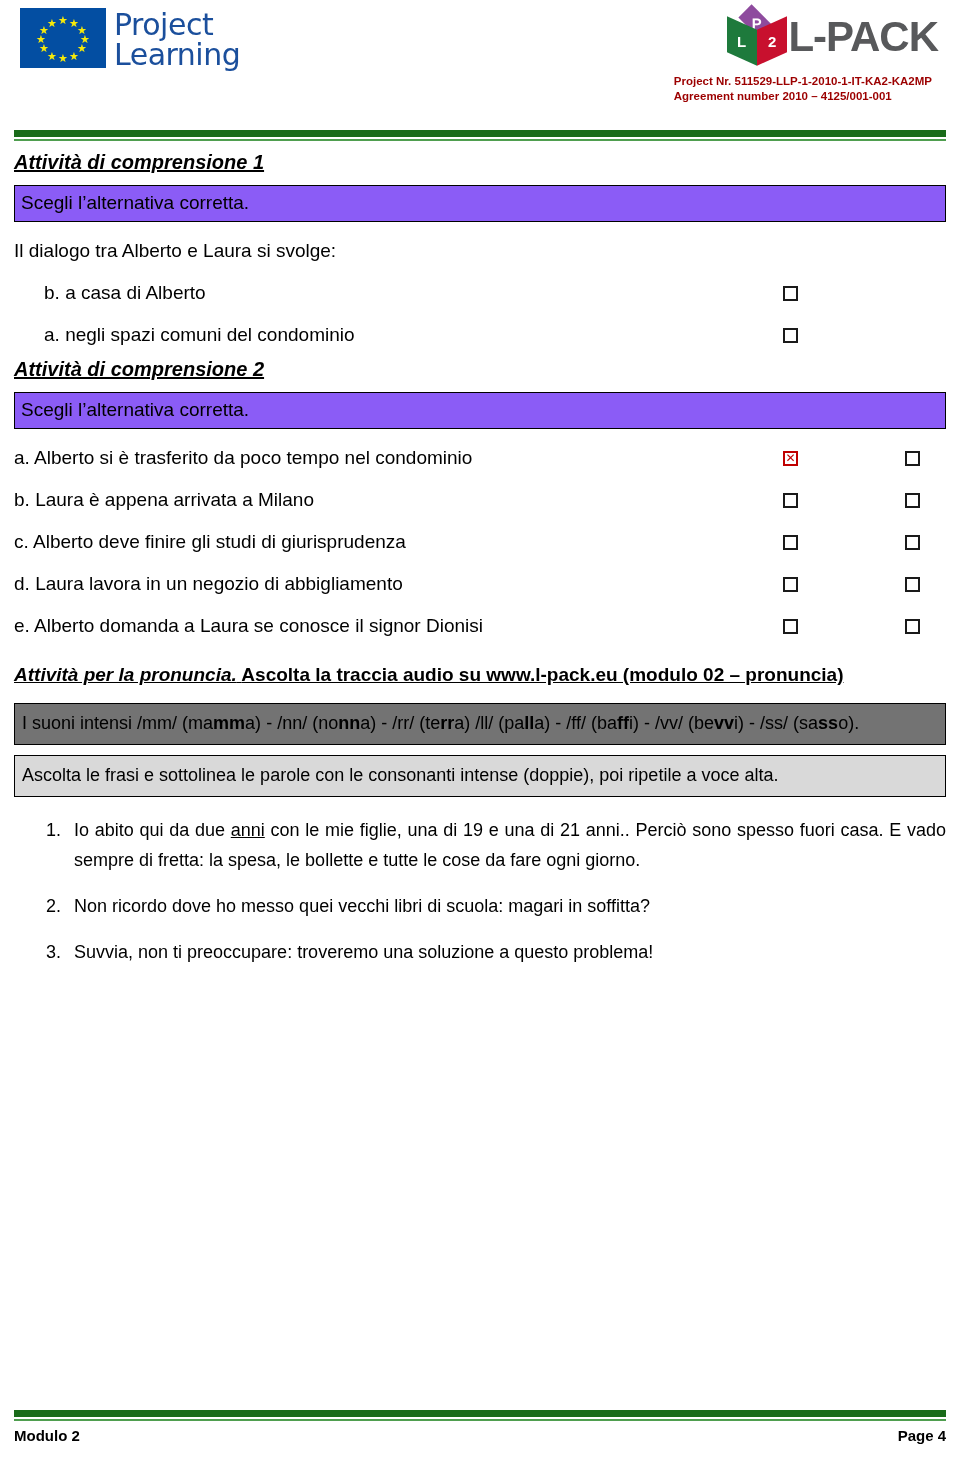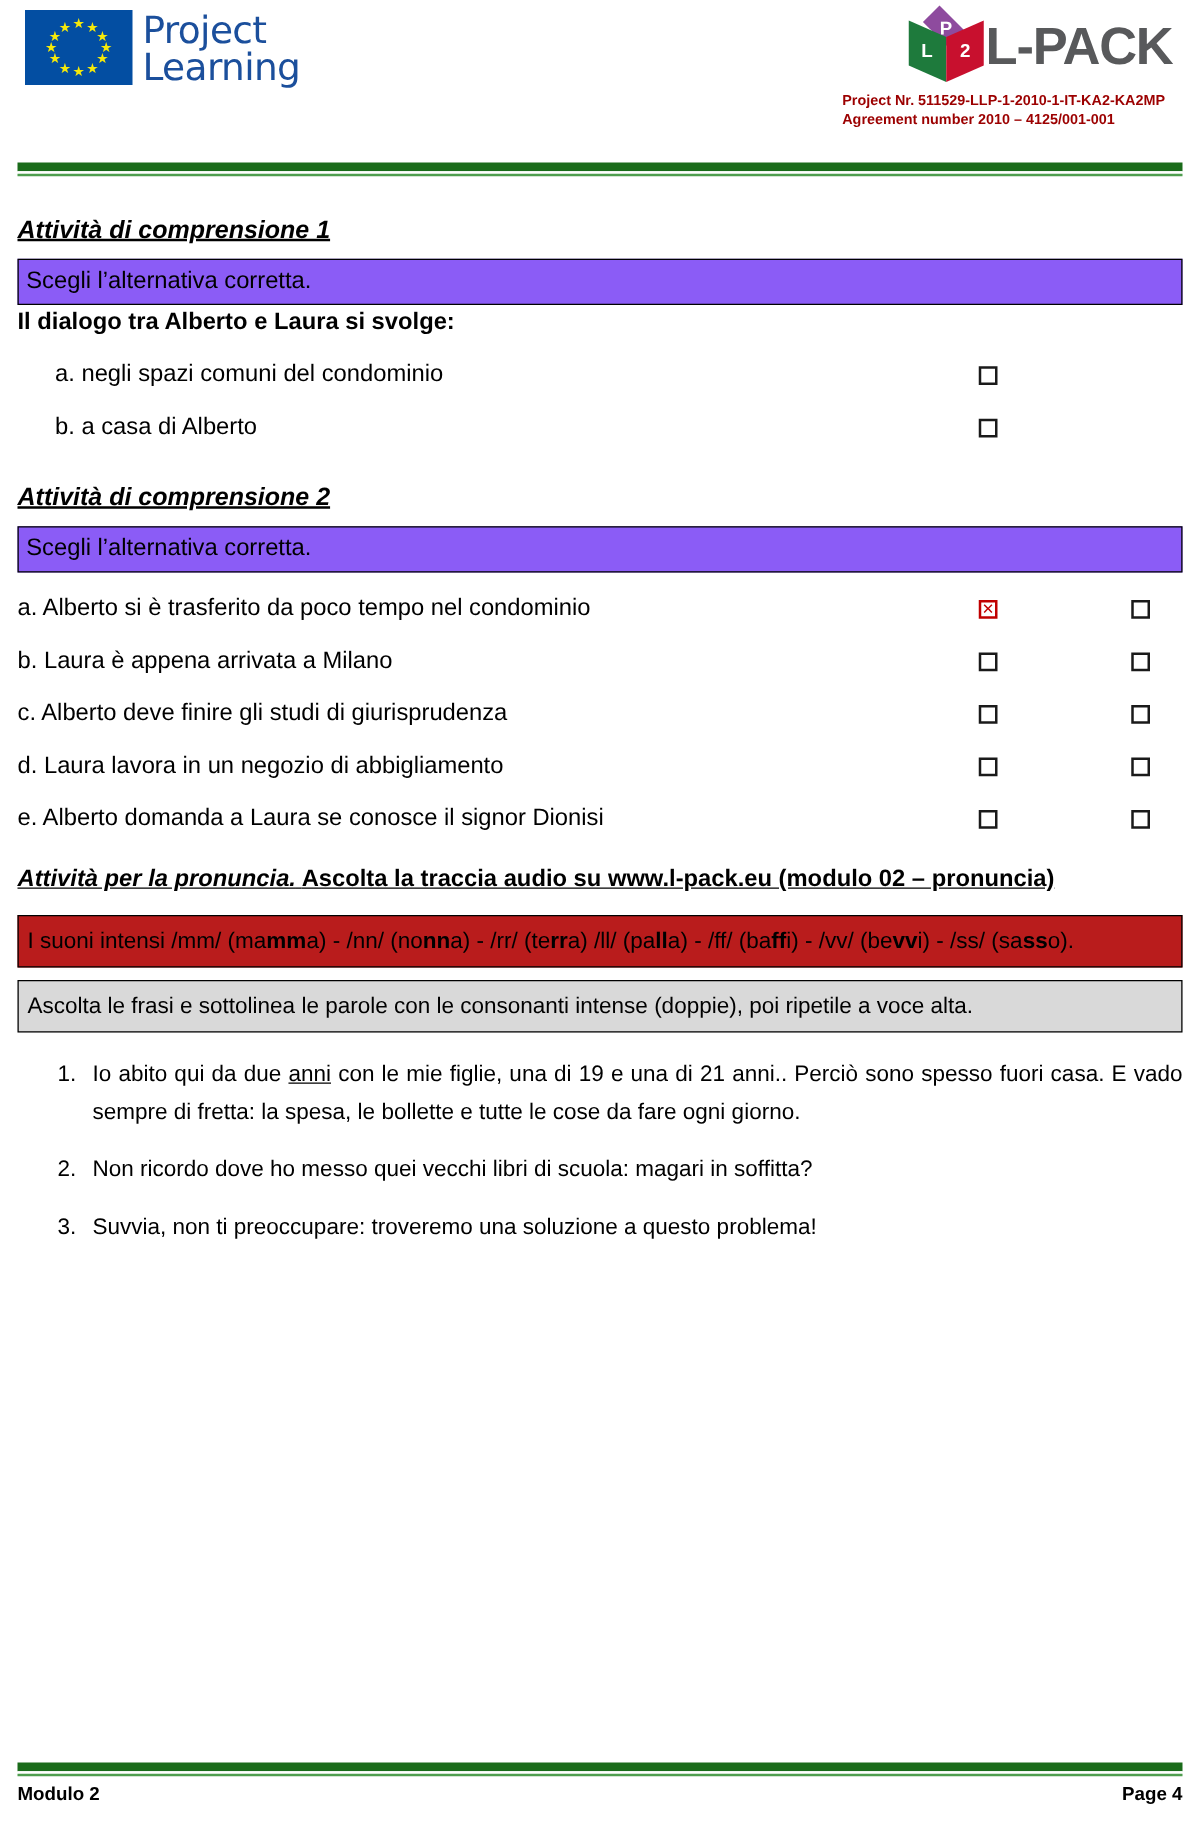--- a/index.html
+++ b/index.html
@@ -144,36 +144,36 @@
   .content {
     padding: 0 14px;
     box-sizing: border-box;
   }
   .act-title {
     font-weight: bold;
     font-style: italic;
     text-decoration: underline;
     font-size: 20px;
     line-height: 26px;
-    margin-top: 30px;
+    margin-top: 8px;
     margin-bottom: 10px;
   }
   .shaded-box {
     background: #8b5cf6;
     border: 1px solid #000000;
     padding: 4px 6px 5px 6px;
     font-size: 19px;
     line-height: 26px;
     box-sizing: border-box;
   }
   .q-lead {
-    font-weight: bold;
+    font-weight: normal;
     font-size: 19px;
     line-height: 26px;
-    margin-top: 1px;
+    margin-top: 16px;
   }
 
   .opt-row {
     display: flex;
     align-items: center;
     font-size: 19px;
     line-height: 26px;
     margin-top: 16px;
     position: relative;
   }
@@ -208,21 +208,21 @@
     line-height: 28px;
     font-weight: bold;
     text-decoration: underline;
     text-align: justify;
     text-justify: inter-word;
   }
   .pron-head .ital { font-style: italic; }
 
   .pron-box {
     margin-top: 14px;
-    background: #b91c1c;
+    background: #737373;
     border: 1px solid #000000;
     padding: 4px 20px 6px 7px;
     font-size: 18px;
     line-height: 30px;
     box-sizing: border-box;
   }
   .pron-box b { font-weight: bold; }
 
   .instr-box {
     margin-top: 10px;
@@ -323,30 +323,30 @@
   </div>
 
   <div class="content">
 
     <div class="act-title">Attività di comprensione 1</div>
     <div class="shaded-box">Scegli l’alternativa corretta.</div>
     <div class="q-lead">Il dialogo tra Alberto e Laura si svolge:</div>
 
     <div class="opt-row indent">
       <div class="opt-text">
+        <span class="opt-letter">b.</span>
+        <span>a casa di Alberto</span>
+      </div>
+      <div class="cb col1"></div>
+    </div>
+
+    <div class="opt-row indent">
+      <div class="opt-text">
         <span class="opt-letter">a.</span>
         <span>negli spazi comuni del condominio</span>
-      </div>
-      <div class="cb col1"></div>
-    </div>
-
-    <div class="opt-row indent">
-      <div class="opt-text">
-        <span class="opt-letter">b.</span>
-        <span>a casa di Alberto</span>
       </div>
       <div class="cb col1"></div>
     </div>
 
 
     <div class="act-title">Attività di comprensione 2</div>
     <div class="shaded-box">Scegli l’alternativa corretta.</div>
 
     <div class="opt-row">
       <div class="opt-text">

